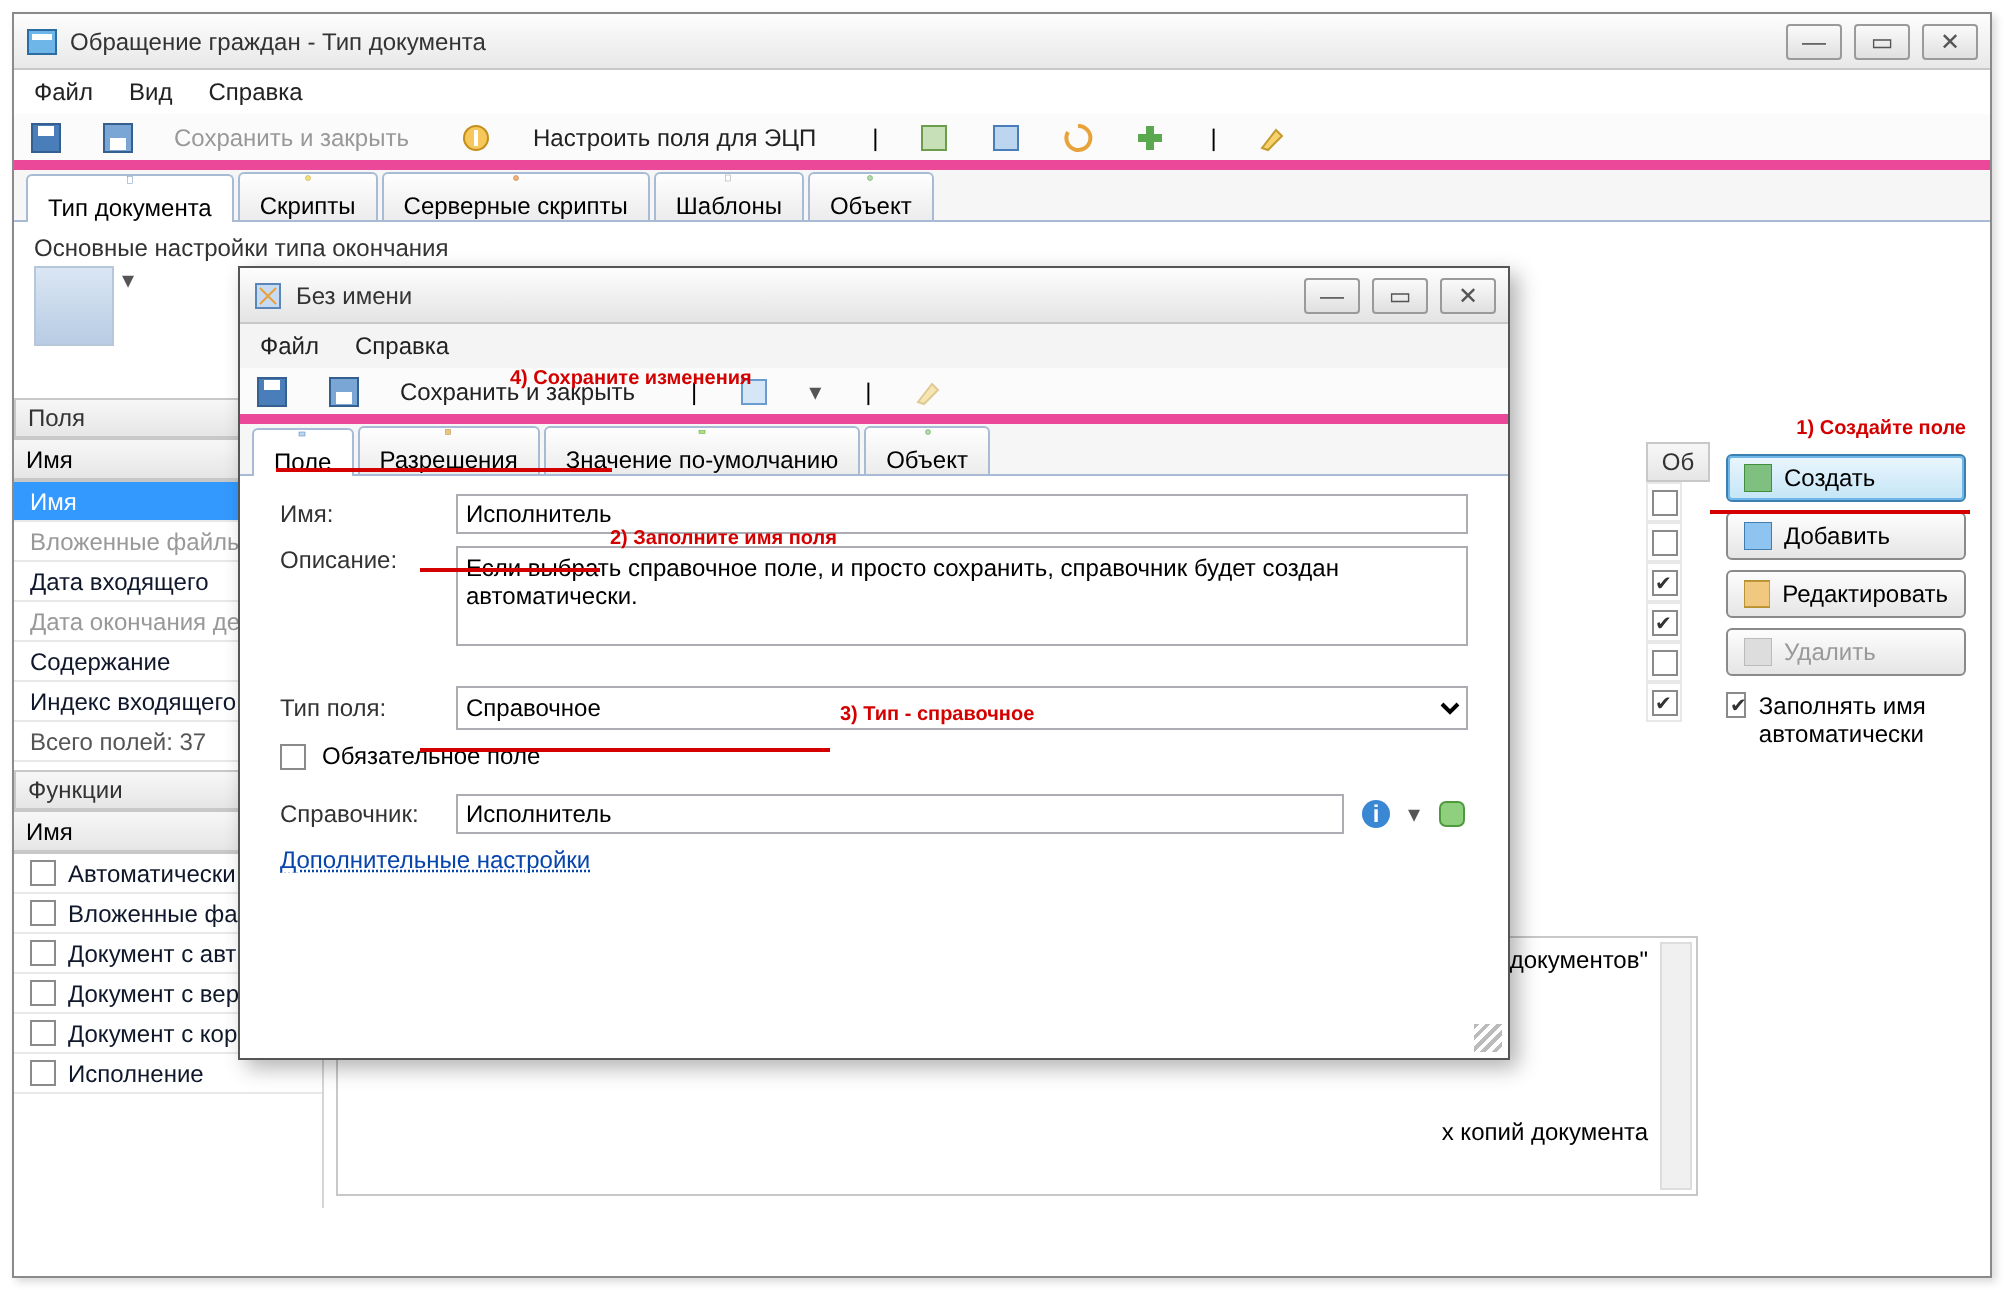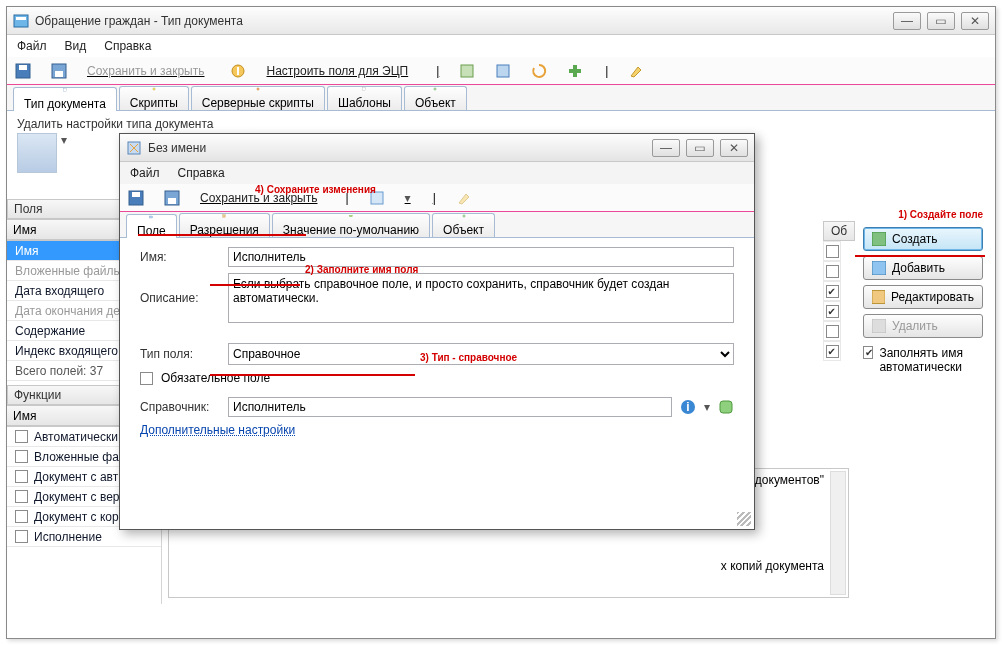--- a/index.html
+++ b/index.html
@@ -5,21 +5,21 @@
   * { box-sizing: border-box; font-family: "Segoe UI", Tahoma, sans-serif; font-size: 12px; }
   body { margin: 0; background: #fff; padding: 6px; }
   .outer-win { width: 990px; height: 633px; border: 1px solid #8a8a8a; background: #fff; position: relative; box-shadow: 2px 2px 4px rgba(0,0,0,.15); }
   .titlebar { height: 28px; background: linear-gradient(#fdfdfd,#e8e8e8); border-bottom: 1px solid #c8c8c8; display: flex; align-items: center; padding: 0 6px; }
   .titlebar .title-icon { width: 16px; height: 16px; margin-right: 6px; }
   .titlebar .title-text { flex: 1; color: #333; }
   .win-controls { display: flex; gap: 6px; }
   .win-btn { width: 28px; height: 18px; border: 1px solid #9a9a9a; border-radius: 2px; background: linear-gradient(#fafafa,#e0e0e0); display: flex; align-items: center; justify-content: center; color: #555; font-family: Arial; }
   .menubar { height: 22px; display: flex; align-items: center; padding: 0 10px; gap: 18px; color: #222; }
   .menubar span { cursor: default; }
-  .toolbar { height: 28px; border-bottom: 1px solid #ec4899; display: flex; align-items: center; padding: 0 8px; gap: 20px; background: #fbfbfb; text-decoration: underline; }
+  .toolbar { height: 28px; border-bottom: 5px solid #ec4899; display: flex; align-items: center; padding: 0 8px; gap: 20px; background: #fbfbfb; }
   .toolbar .sep { margin-left: 2px; }
   .tb-text { color: #222; margin-right: 6px; }
   .tb-icon { width: 16px; height: 16px; }
   .tabstrip { height: 26px; display: flex; align-items: flex-end; padding-left: 6px; border-bottom: 1px solid #a7bcd4; background:#f6f6f6; }
   .tab { height: 24px; border: 1px solid #a7bcd4; border-bottom: none; background: linear-gradient(#fefefe,#ececec); padding: 0 10px; display: flex; align-items: center; gap: 5px; margin-right: 2px; border-radius: 3px 3px 0 0; flex-direction: column; }
   .tab.active { background: #fff; position: relative; top: 1px; }
   .section-title { padding: 6px 10px 2px; color: #333; }
   .form-row { display: flex; align-items: center; padding: 3px 10px; gap: 8px; }
   .form-row label { width: 100px; text-align: right; color: #333; }
   .form-row input[type=text] { flex: 1; height: 20px; border: 1px solid #abadb3; padding: 0 4px; background:#fff; }
@@ -140,21 +140,21 @@
       <span>Шаблоны</span>
     </div>
     <div class="tab">
       <svg class="tb-icon" viewBox="0 0 16 16">
           <circle cx="8" cy="8" r="5" fill="#b7d9b0" stroke="#4f9a44"></circle>
         </svg>
       <span>Объект</span>
     </div>
   </div>
 
-  <div class="section-title">Удалить настройки типа документа</div>
+  <div class="section-title">Основные настройки типа окончания</div>
   <div style="display:flex; align-items:flex-start;">
     <div class="doc-icon"></div>
     <div style="margin-left:4px; color:#555;">▾</div>
     <div style="flex:1;">
       <div class="form-row">
         <label>Имя:</label>
         <span>Обращение граждан</span>
       </div>
       <div class="form-row">
         <label>Библи</label>
@@ -355,21 +355,21 @@
             <circle cx="8" cy="8" r="5" fill="#b7d9b0" stroke="#4f9a44"></circle>
           </svg>
         <span>Объект</span>
       </div>
     </div>
     <div class="inner-body">
       <div class="form-row">
         <label>Имя:</label>
         <input type="text" style="flex: 1 1 0%;" value="Исполнитель">
       </div>
-      <div class="form-row" style="align-items:center">
+      <div class="form-row" style="align-items:flex-start">
         <label>Описание:</label>
         <textarea rows="3" style="flex: 1 1 0%;">Если выбрать справочное поле, и просто сохранить, справочник будет создан автоматически.</textarea>
       </div>
       <div class="form-row" style="margin-top:14px">
         <label>Тип поля:</label>
         <select style="flex:1">
           <option>Справочное</option>
         </select>
       </div>
       <div class="form-row">

